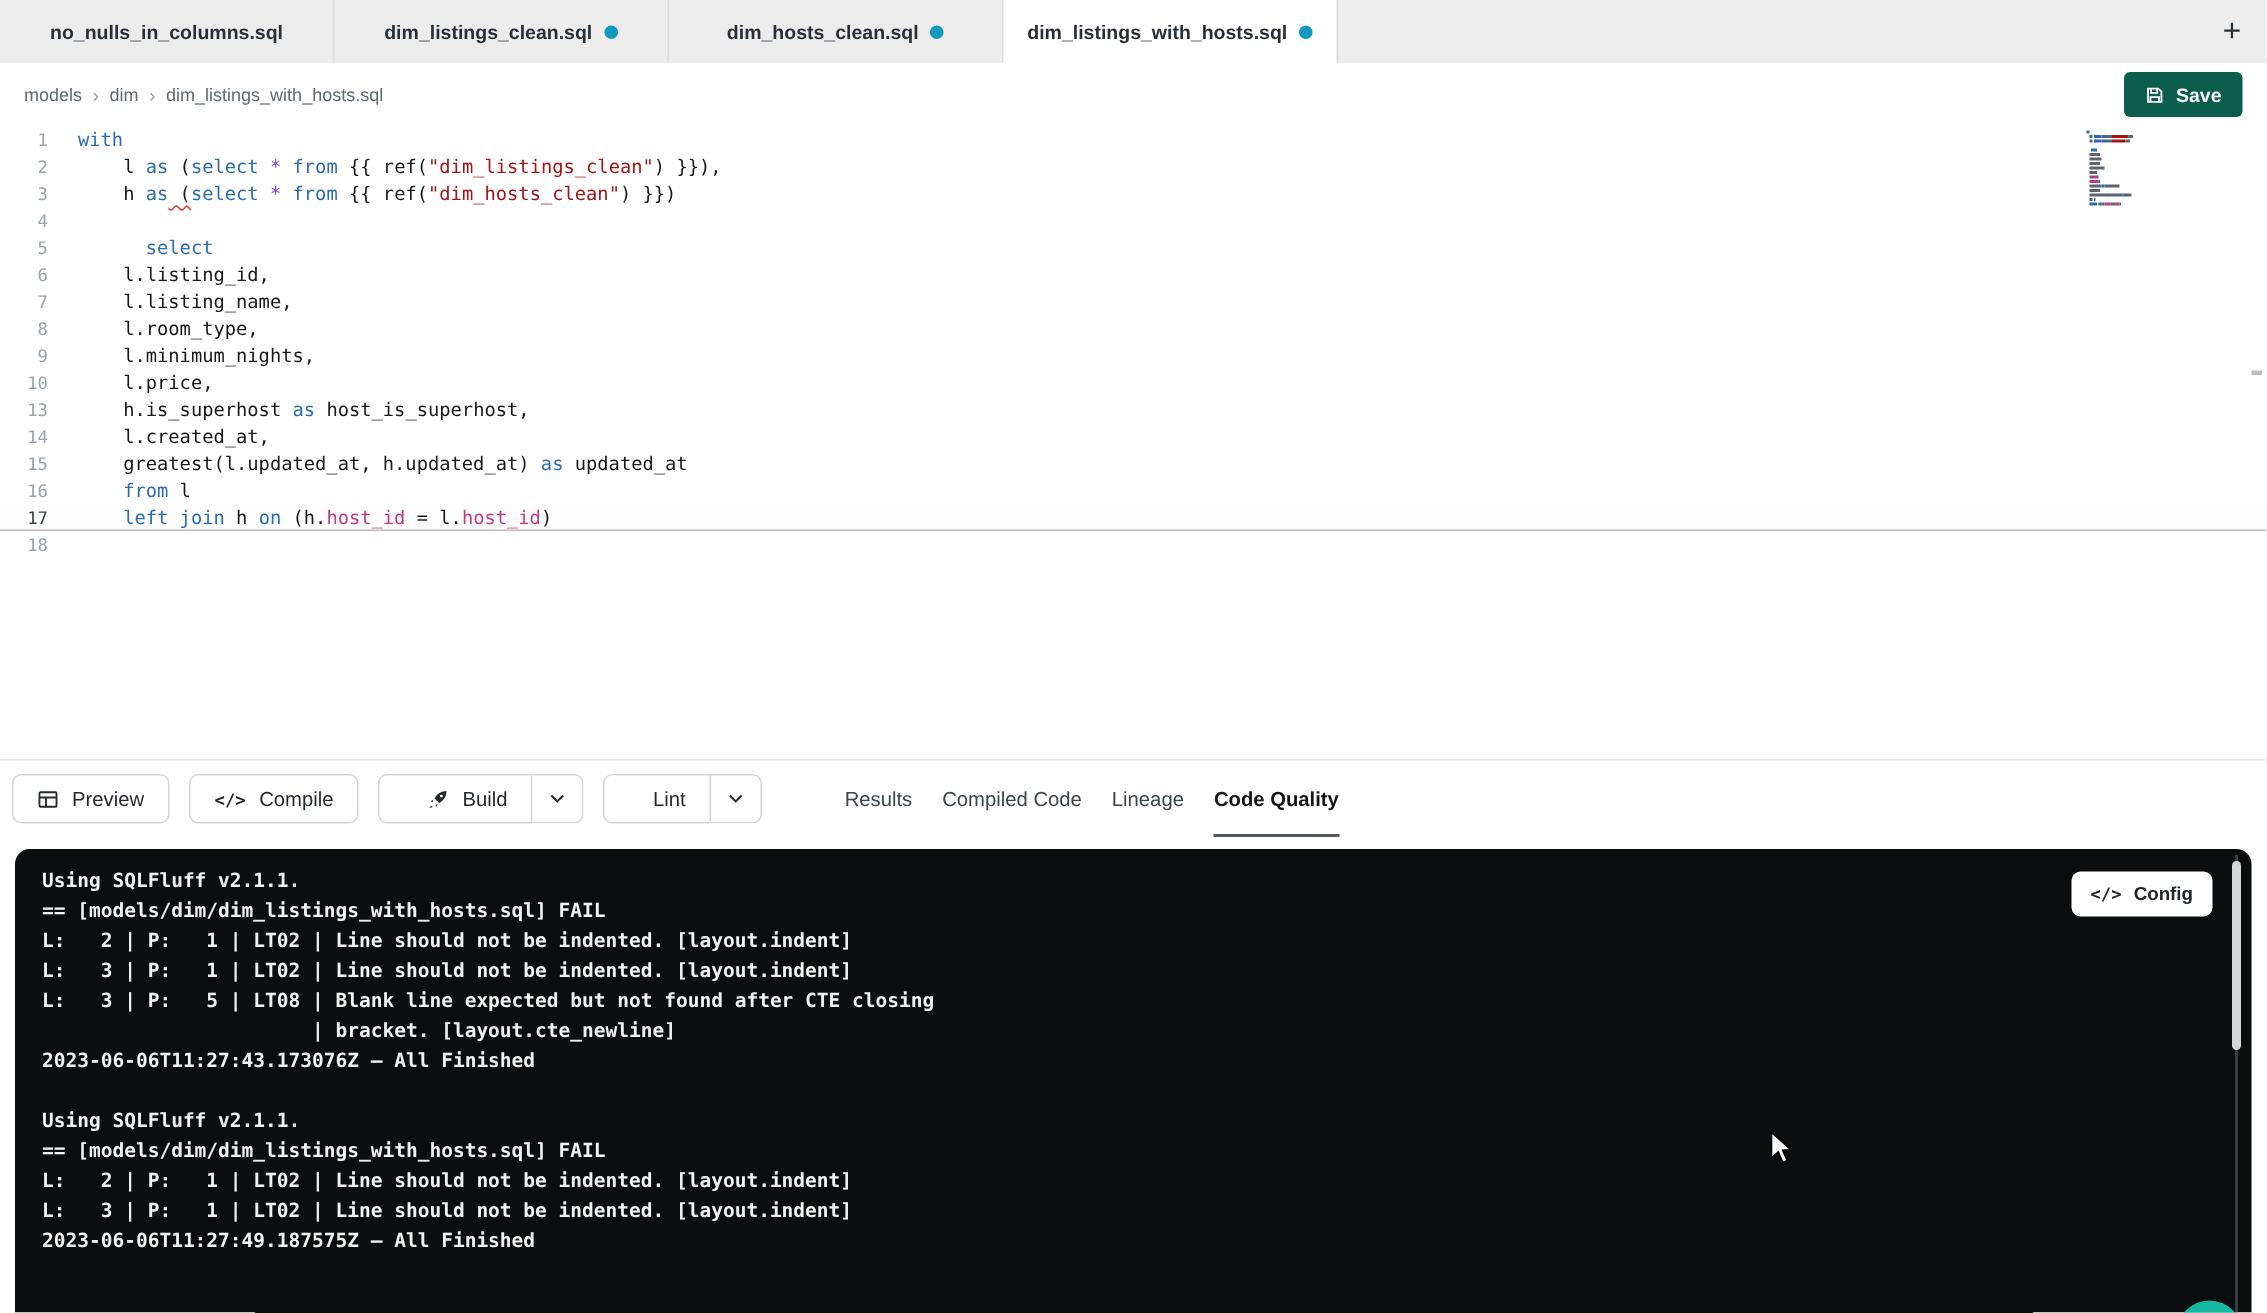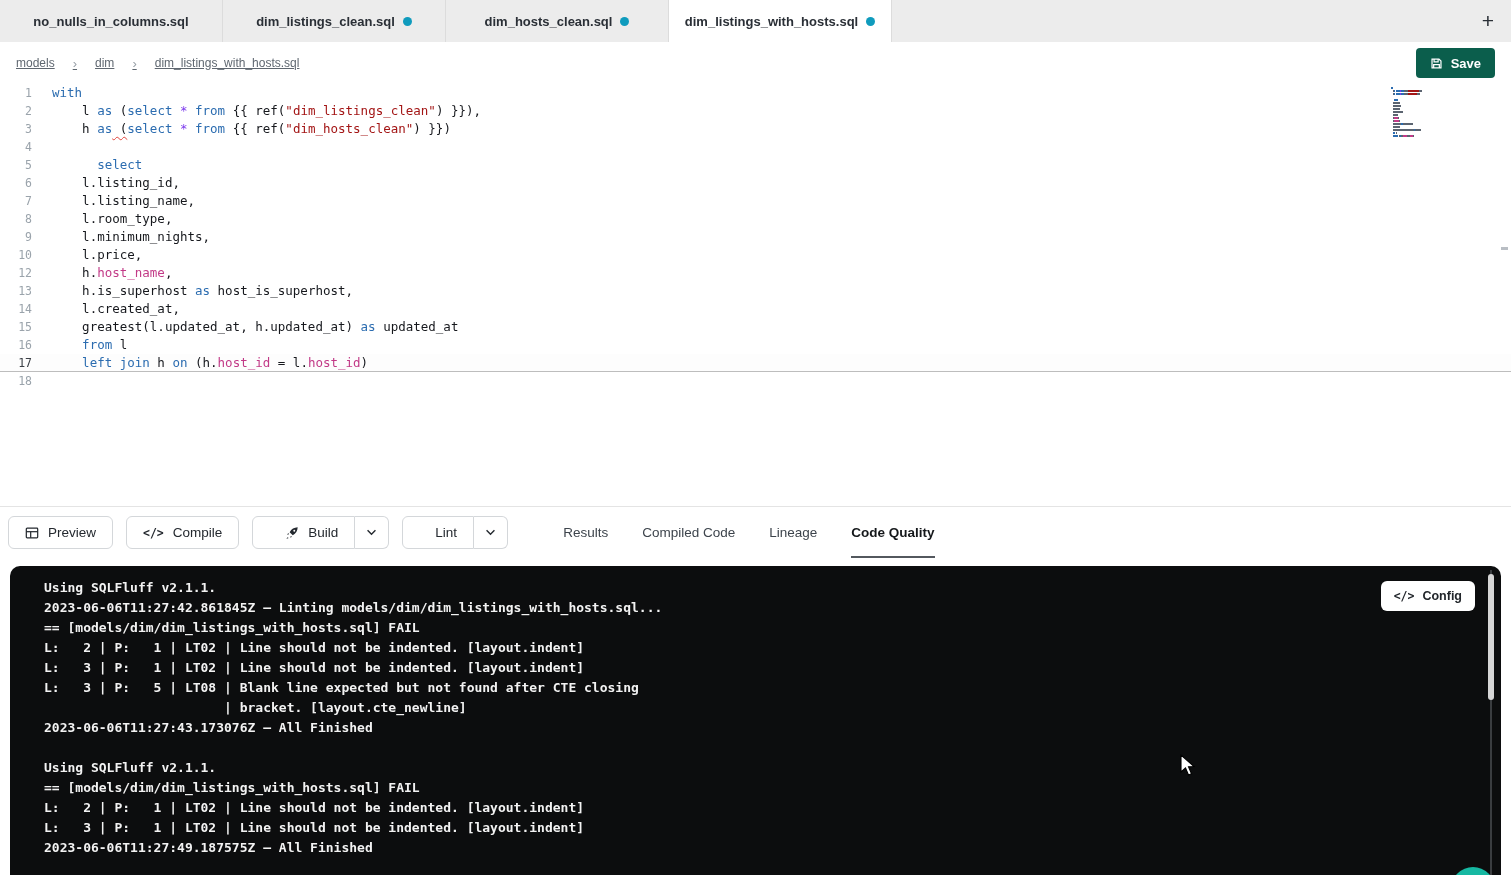--- a/index.html
+++ b/index.html
@@ -13,21 +13,21 @@
   .tabbar { display: flex; height: 42px; background: #ececec; align-items: stretch; }
   .tab { width: 223px; display: flex; align-items: center; justify-content: center; gap: 8px;
          font-size: 13px; font-weight: 600; color: #2a2f36; border-right: 1px solid #dcdcdc; cursor: pointer; }
   .tab.active { background: #fff; }
   .dot { width: 9px; height: 9px; border-radius: 50%; flex: none; background: var(--dot, #0f9bbd); }
   .newtab { margin-left: auto; width: 46px; display: flex; align-items: center; justify-content: center;
             font-size: 21px; color: #2a2f36; cursor: pointer; }
 
   
   .pathbar { height: 42px; display: flex; align-items: center; padding: 0 16px; background: #fff; }
-  .crumbs { display: flex; gap: 18px; font-size: 12px; color: #5f6770; text-decoration: underline; }
+  .crumbs { display: flex; gap: 7px; font-size: 12px; color: #5f6770; }
   .crumb { cursor: pointer; }
   .crumb-sep { color: #9aa1a9; font-size: 13px; }
   .savebtn { margin-left: auto; display: flex; align-items: center; gap: 8px; height: 30px; padding: 0 14px;
              border: none; border-radius: 4px; color: #fff; font-size: 13px; font-weight: 600;
              font-family: inherit; cursor: pointer; background: var(--green, #0b5e4c); }
 
   
   .editor { position: relative; height: 422px; background: #fff; }
   .code-row { display: flex; height: 18px; line-height: 18px;
               font-family: "DejaVu Sans Mono", monospace; font-size: 12.5px; }
@@ -52,31 +52,31 @@
   
   .toolbar { display: flex; align-items: center; height: 52px; border-top: 1px solid #e4e4e4;
              padding: 0 8px; gap: 13px; background: #fff; }
   .btn { display: flex; align-items: center; gap: 9px; height: 33px; padding: 0 16px; background: #fff;
          border: 1px solid #d4d7da; border-radius: 6px; font-size: 13.5px; color: #24292f;
          font-family: inherit; cursor: pointer; }
   .split { display: flex; }
   .split .main { border-radius: 6px 0 0 6px; padding-left: 32px; }
   .split .arrow { border-radius: 0 6px 6px 0; border-left: none; padding: 0 11px; }
   .icon-mono { font-family: "DejaVu Sans Mono", monospace; font-size: 11.5px; font-weight: bold; }
-  .result-tabs { display: flex; margin-left: 42px; gap: 34px; height: 100%; }
+  .result-tabs { display: flex; margin-left: 42px; gap: 20px; height: 100%; }
   .rtab { display: flex; align-items: center; height: 100%; font-size: 13.5px; color: #3d444c;
           border-bottom: 2px solid transparent; padding-top: 1px; cursor: pointer; }
   .rtab.active { color: #14171a; border-bottom-color: #53585e; font-weight: 600; }
 
   
   .terminal { position: absolute; left: 10px; right: 10px; top: 566px; height: 309px;
               background: #0c0d0e; border-radius: 10px 10px 0 0; color: #f2f2f2; }
   .term-lines { padding: 12px 40px 0 18px; }
   .term-line { font-family: "DejaVu Sans Mono", monospace; font-size: 13px; font-weight: bold;
-               line-height: 20px; min-height: 20px; white-space: pre; margin-left: 16px; }
+               line-height: 20px; min-height: 20px; white-space: pre; }
   .configbtn { position: absolute; top: 15px; right: 26px; display: flex; align-items: center; gap: 8px;
                height: 30px; padding: 0 13px; background: #fff; border: none; border-radius: 6px;
                font-size: 12.5px; font-weight: 600; color: #22262b; font-family: "Liberation Sans", sans-serif;
                cursor: pointer; }
   .term-track { position: absolute; right: 9px; top: 4px; bottom: 0; width: 2px; background: #3a3d40; }
   .term-thumb { position: absolute; right: 7px; top: 8px; width: 6px; height: 126px; border-radius: 3px; background: #d6d6d6; }
 
   .fab { position: absolute; width: 44px; height: 44px; border-radius: 50%; right: 16px; bottom: -36px;
          background: var(--teal, #16b8a2); }
 
@@ -156,24 +156,20 @@
         <span class="gutter">8</span>
         <span class="codetext"><span class="tok-pl">    l.room_type,</span></span>
       </div>
       <div class="code-row">
         <span class="gutter">9</span>
         <span class="codetext"><span class="tok-pl">    l.minimum_nights,</span></span>
       </div>
       <div class="code-row">
         <span class="gutter">10</span>
         <span class="codetext"><span class="tok-pl">    l.price,</span></span>
-      </div>
-      <div class="code-row">
-        <span class="gutter">12</span>
-        <span class="codetext"><span class="tok-pl">    h.</span><span class="tok-var">host_name</span><span class="tok-pl">,</span></span>
       </div>
       <div class="code-row">
         <span class="gutter">13</span>
         <span class="codetext"><span class="tok-pl">    h.is_superhost </span><span class="tok-kw">as</span><span class="tok-pl"> host_is_superhost,</span></span>
       </div>
       <div class="code-row">
         <span class="gutter">14</span>
         <span class="codetext"><span class="tok-pl">    l.created_at,</span></span>
       </div>
       <div class="code-row">
@@ -261,21 +257,20 @@
       <div class="rtab">Results</div>
       <div class="rtab">Compiled Code</div>
       <div class="rtab">Lineage</div>
       <div class="rtab active">Code Quality</div>
     </div>
 </div>
 
 <div class="terminal">
   <div class="term-lines">
       <div class="term-line">Using SQLFluff v2.1.1.</div>
-      <div class="term-line">2023-06-06T11:27:42.861845Z — Linting models/dim/dim_listings_with_hosts.sql...</div>
       <div class="term-line">== [models/dim/dim_listings_with_hosts.sql] FAIL</div>
       <div class="term-line">L:   2 | P:   1 | LT02 | Line should not be indented. [layout.indent]</div>
       <div class="term-line">L:   3 | P:   1 | LT02 | Line should not be indented. [layout.indent]</div>
       <div class="term-line">L:   3 | P:   5 | LT08 | Blank line expected but not found after CTE closing</div>
       <div class="term-line">                       | bracket. [layout.cte_newline]</div>
       <div class="term-line">2023-06-06T11:27:43.173076Z — All Finished</div>
       <div class="term-line"></div>
       <div class="term-line">Using SQLFluff v2.1.1.</div>
       <div class="term-line">== [models/dim/dim_listings_with_hosts.sql] FAIL</div>
       <div class="term-line">L:   2 | P:   1 | LT02 | Line should not be indented. [layout.indent]</div>

